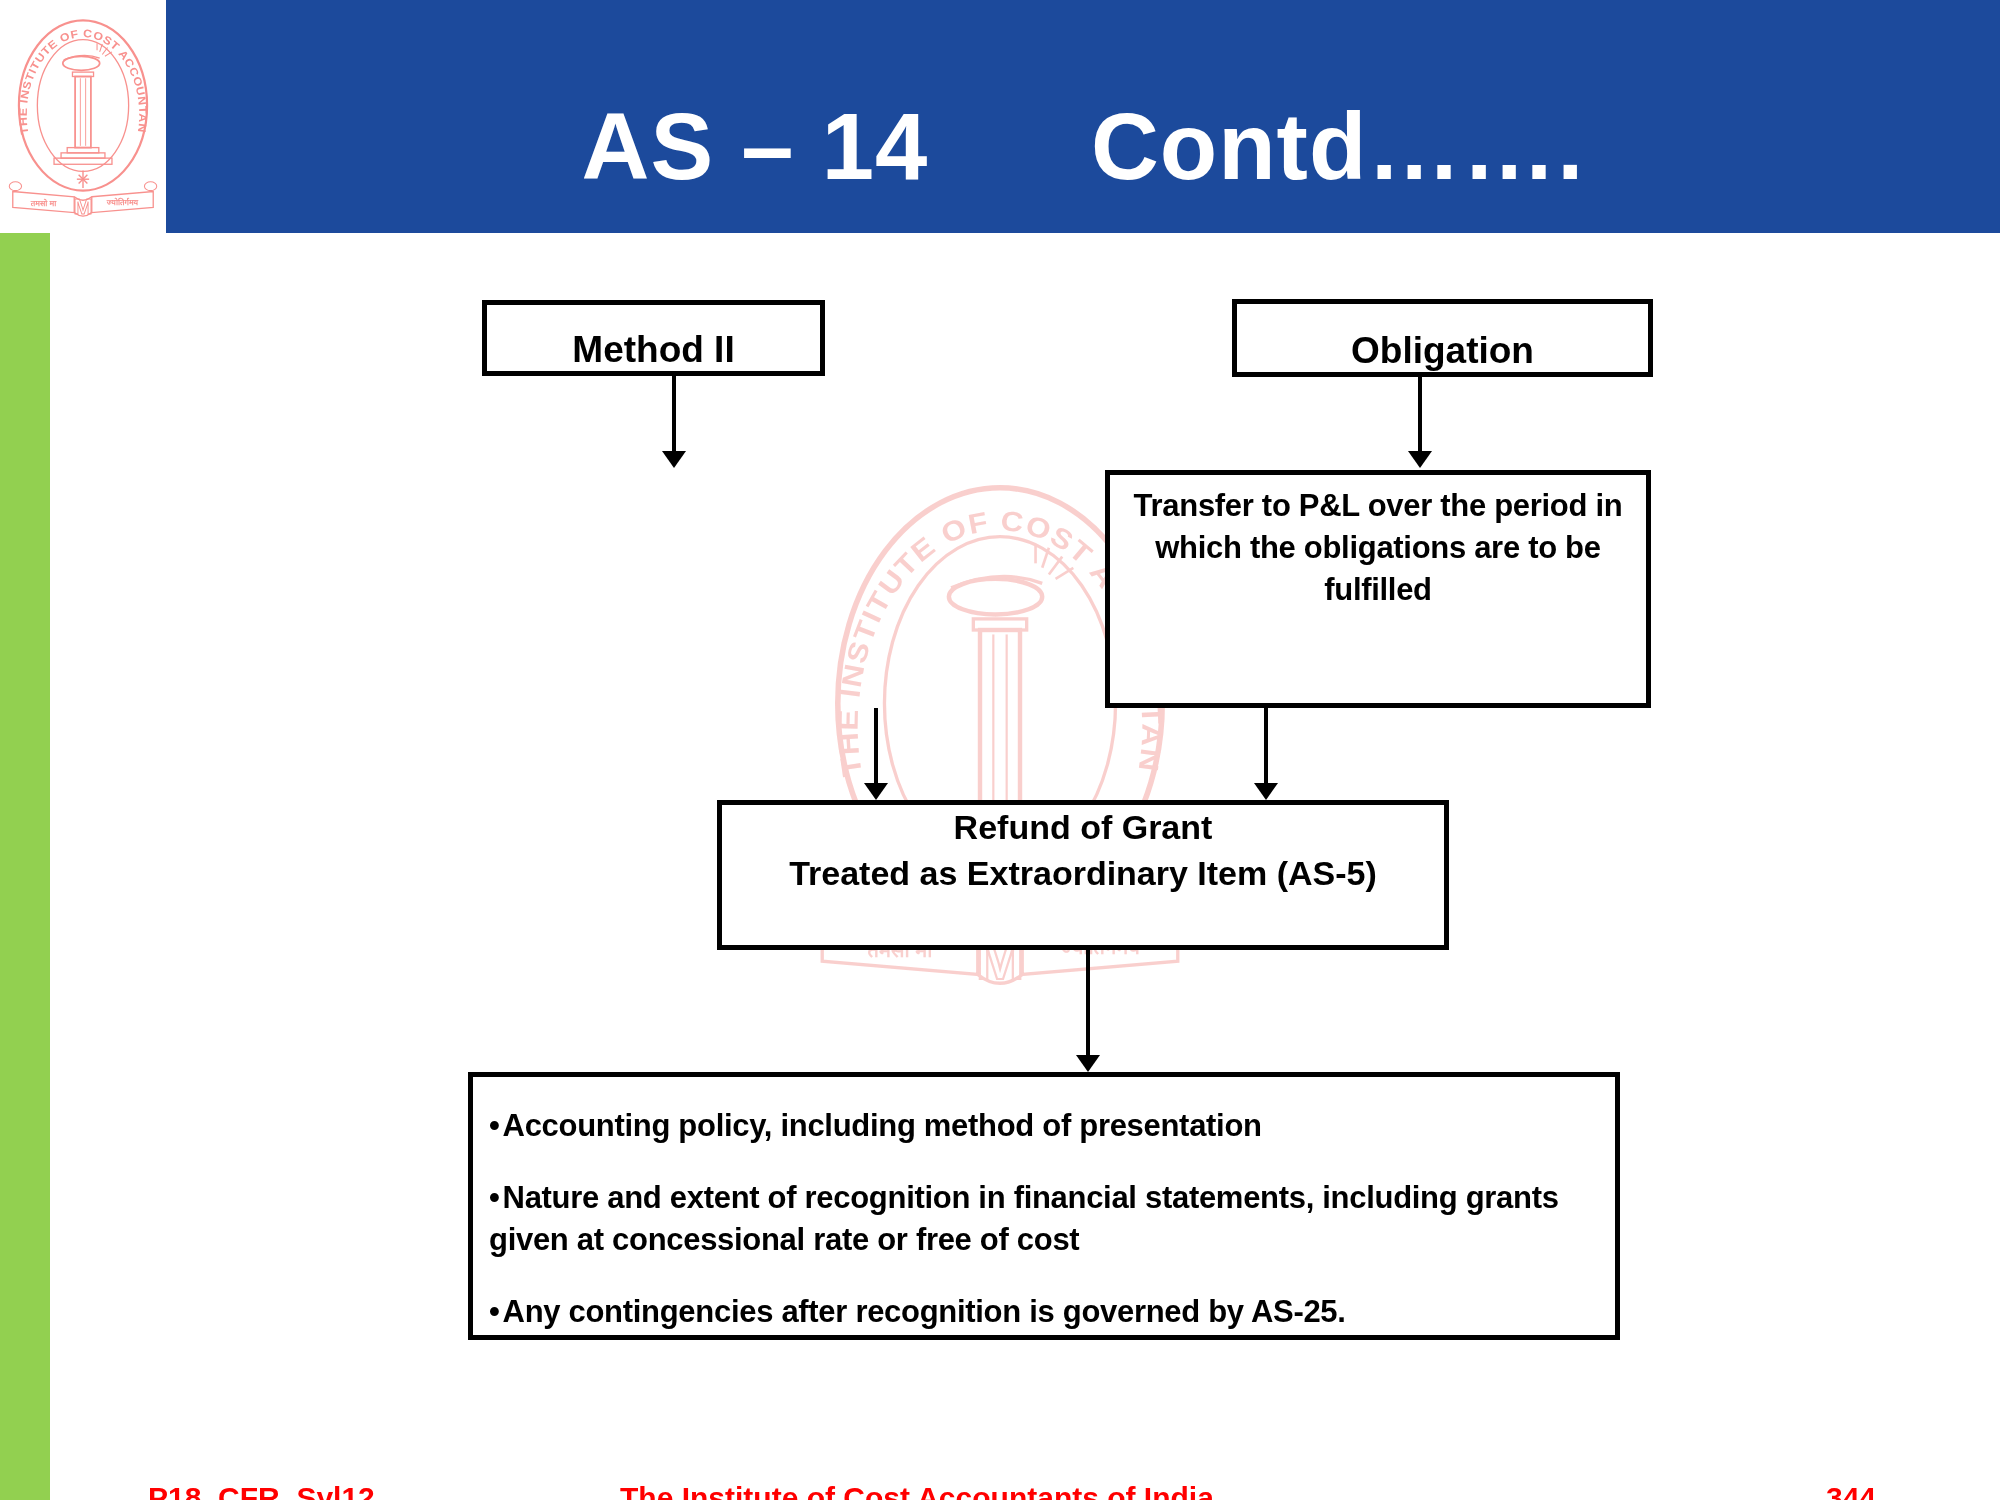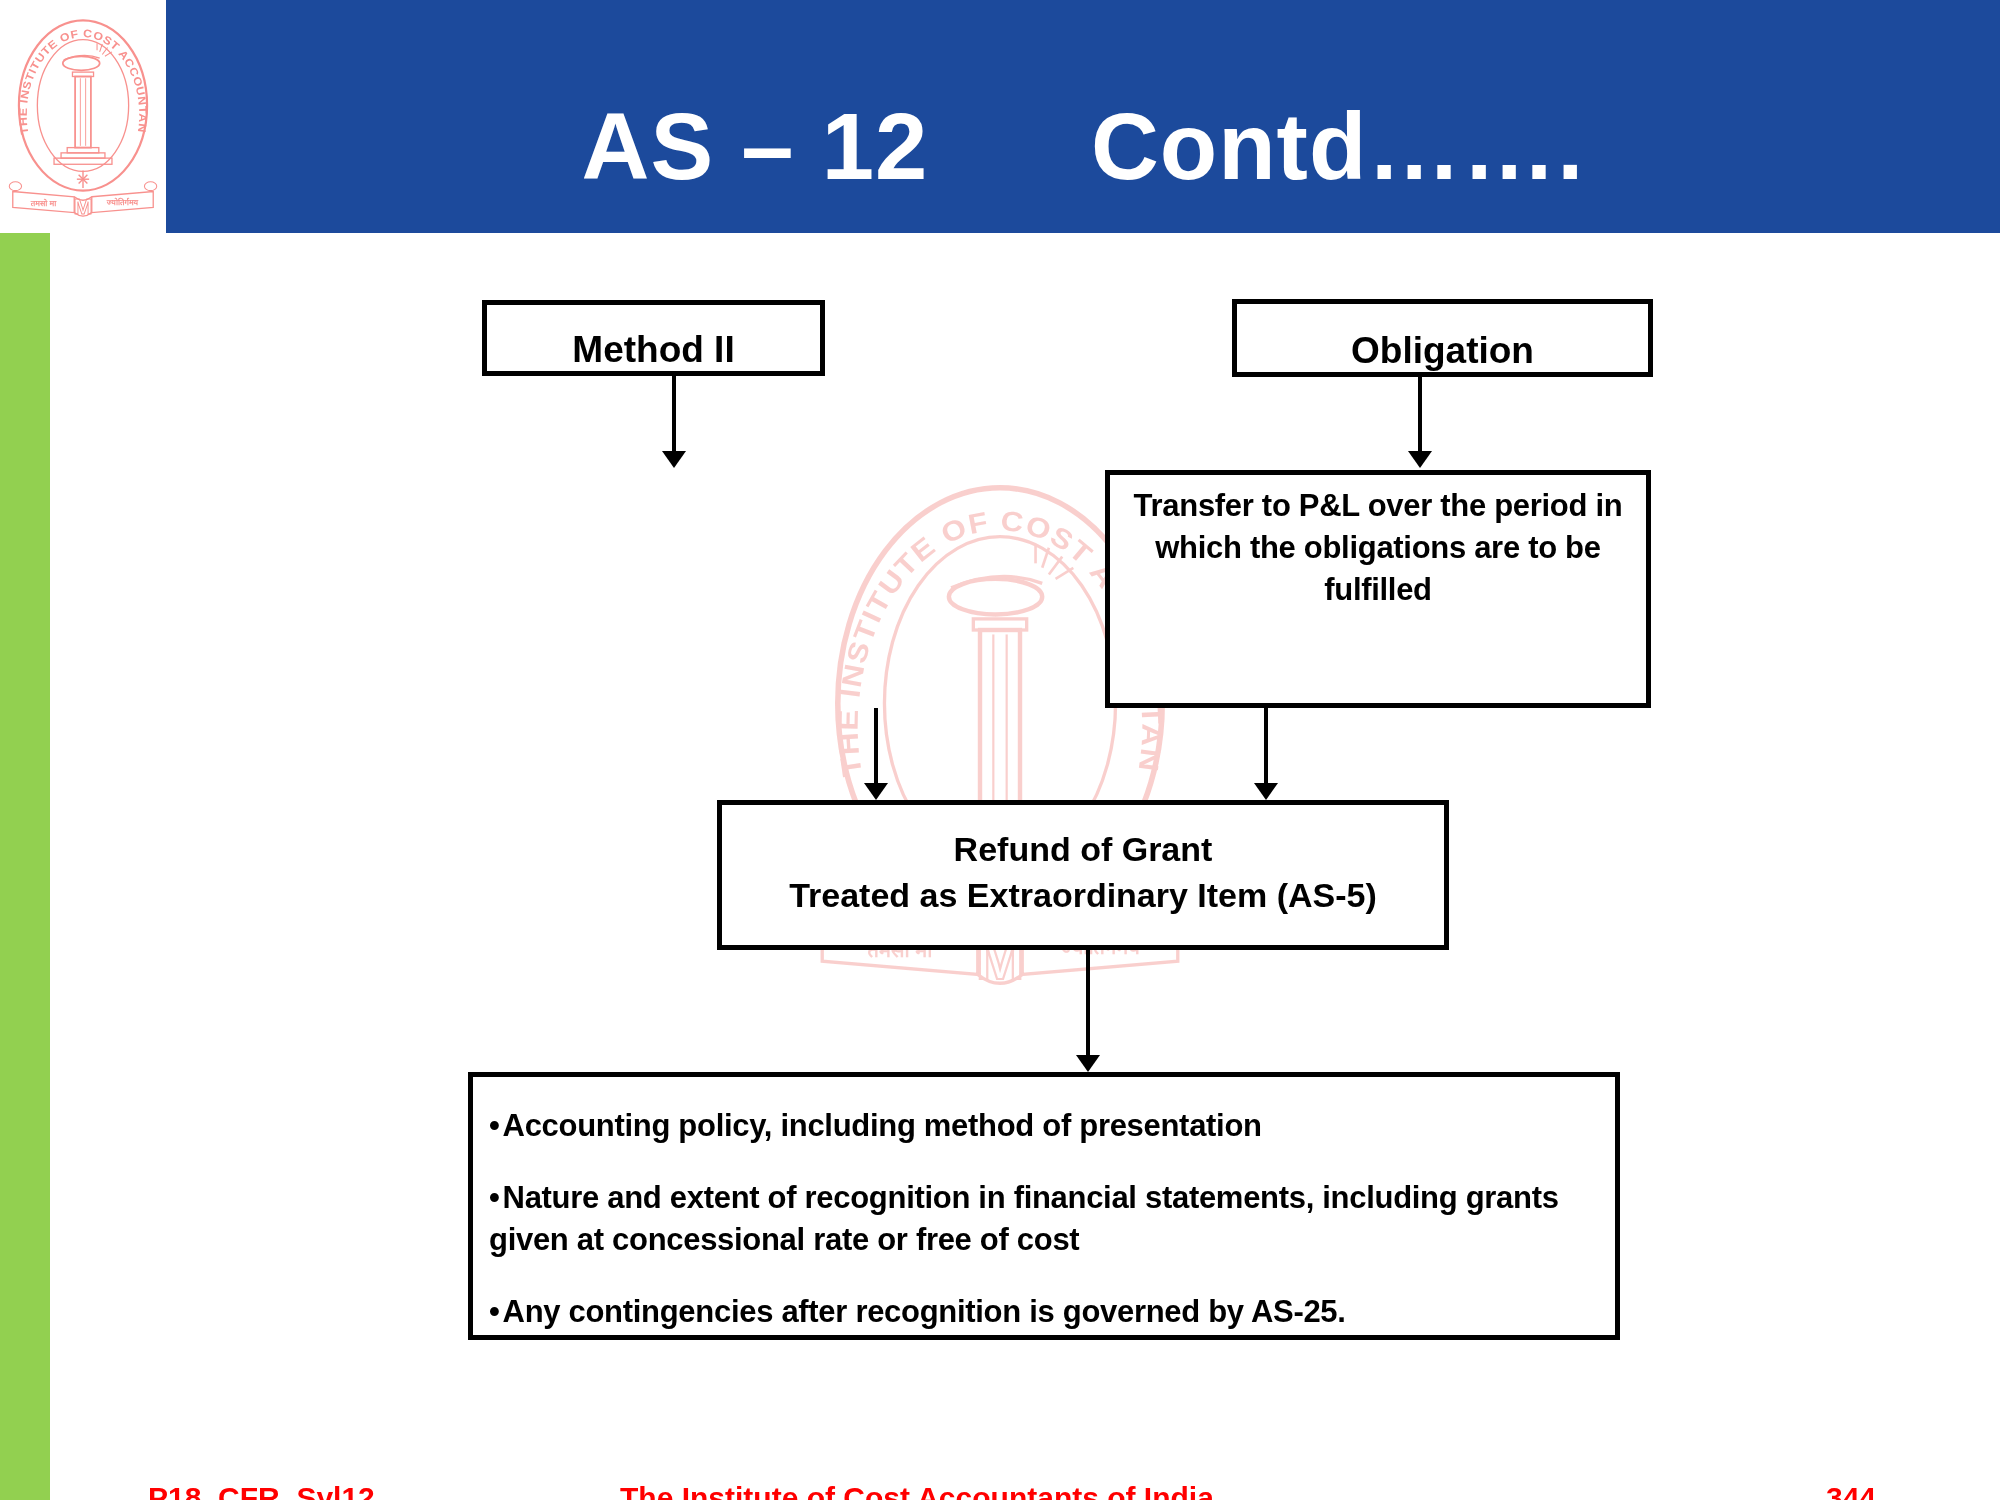--- a/index.html
+++ b/index.html
@@ -31,21 +31,21 @@
        box-sizing:border-box;z-index:2;}
   .box-label{display:flex;align-items:flex-end;justify-content:center;font-size:37px;}
   #box-method{left:482px;top:300px;width:343px;height:76px;}
   #box-obligation{left:1232px;top:299px;width:421px;height:78px;}
   #box-method-details{left:415px;top:470px;width:633px;height:238px;
                       padding:14px 8px 0 18px;font-size:31px;line-height:1.36;letter-spacing:-0.3px;}
   #box-obligation-details{left:1105px;top:470px;width:546px;height:238px;
                       padding:10px 10px 0 10px;font-size:31px;line-height:1.36;
                       letter-spacing:-0.3px;text-align:center;}
   #box-refund{left:717px;top:800px;width:732px;height:150px;
-              padding-top:22px;font-size:34px;line-height:1.35;text-align:center;}
+              font-size:34px;line-height:1.35;text-align:center;}
   #box-disclosure{left:468px;top:1072px;width:1152px;height:268px;
               padding:28px 6px 0 16px;font-size:31px;line-height:1.36;letter-spacing:-0.3px;}
   .bullet-item{margin-bottom:30px;}
   .bullet-item:last-child{margin-bottom:0;}
   .dot{margin-right:3px;}
   
   .arrow{position:absolute;width:24px;z-index:2;}
   .arrow .shaft{position:absolute;left:50%;transform:translateX(-50%);top:0;
                 width:4px;height:calc(100% - 15px);background:#000;}
   .arrow .head{position:absolute;left:50%;transform:translateX(-50%);bottom:0;
@@ -115,21 +115,21 @@
 </svg>
 
 <div class="slide">
 
   <div class="header">
     <div class="logo-plate">
       <svg>
           <use href="#icai-logo"></use>
         </svg>
     </div>
-    <h1 class="title">AS – 12      Contd…….</h1>
+    <h1 class="title">AS – 14      Contd…….</h1>
   </div>
 
   <div class="stripe"></div>
 
   <svg class="watermark" preserveAspectRatio="none">
       <use href="#icai-logo"></use>
     </svg>
 
   <div class="box box-label" id="box-method">
     <span>Method II</span>

